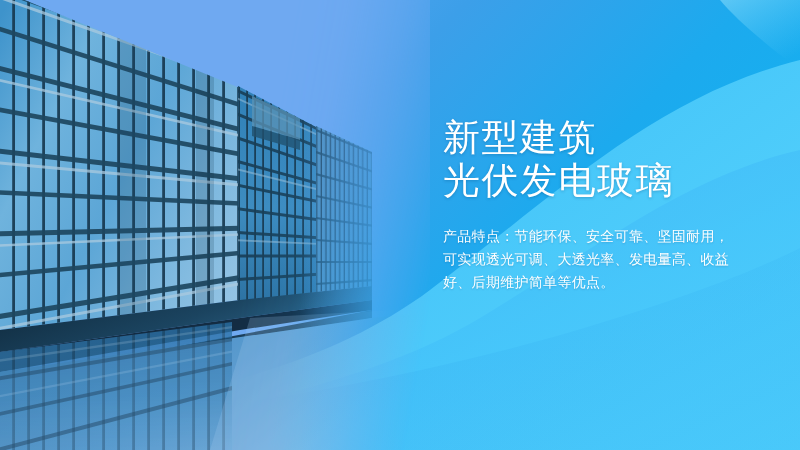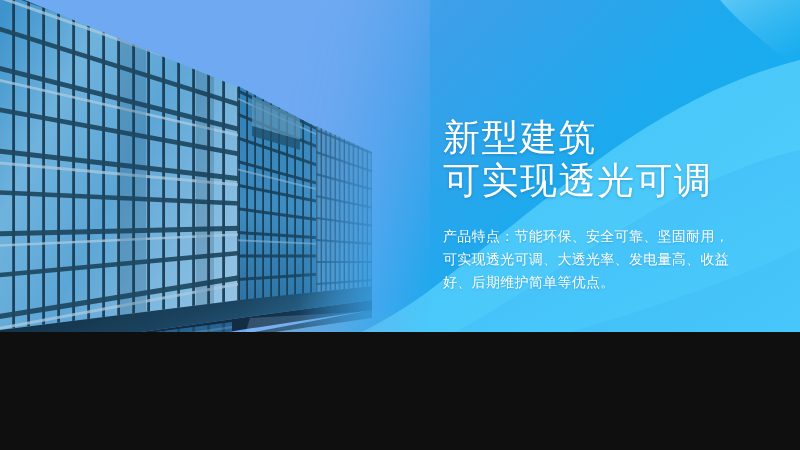--- a/index.html
+++ b/index.html
@@ -1,20 +1,20 @@
 <!DOCTYPE html>
 <html><head>
 <meta charset="utf-8">
 <style>
   * { margin:0; padding:0; box-sizing:border-box; }
   html,body { width:800px; height:450px; overflow:hidden; background:#0f0f0f; }
   body { font-family:"Liberation Sans","DejaVu Sans",sans-serif; }
 
   .banner{
-    position:relative; width:800px; height:332px; overflow:hidden;
+    position:relative; width:800px; height:450px; overflow:hidden;
     background:linear-gradient(115deg,#7cb3f2 0%,#5fa3ef 18%,#3f9fe8 42%,#1fa9ee 68%,#14b2ef 100%);
   }
 
   
   .bg-svg{ position:absolute; inset:0; width:800px; height:450px; display:block; }
 
   
   .photo{
     position:absolute; left:0; top:0; width:430px; height:450px;
     overflow:hidden;
@@ -246,17 +246,17 @@
 
         <polygon points="250,318 430,308 430,450 210,450" fill="#A9CFF0" opacity=".22"></polygon>
       </g>
 
       <rect x="300" y="0" width="130" height="450" fill="url(#edgeFade)"></rect>
     </svg>
   </div>
 
   <div class="copy">
     <div class="headline">新型建筑</div>
-    <div class="headline">可实现透光可调</div>
+    <div class="headline">光伏发电玻璃</div>
     <div class="subcopy">产品特点：节能环保、安全可靠、坚固耐用，可实现透光可调、大透光率、发电量高、收益好、后期维护简单等优点。</div>
   </div>
 
 </div>
 
 </body></html>

